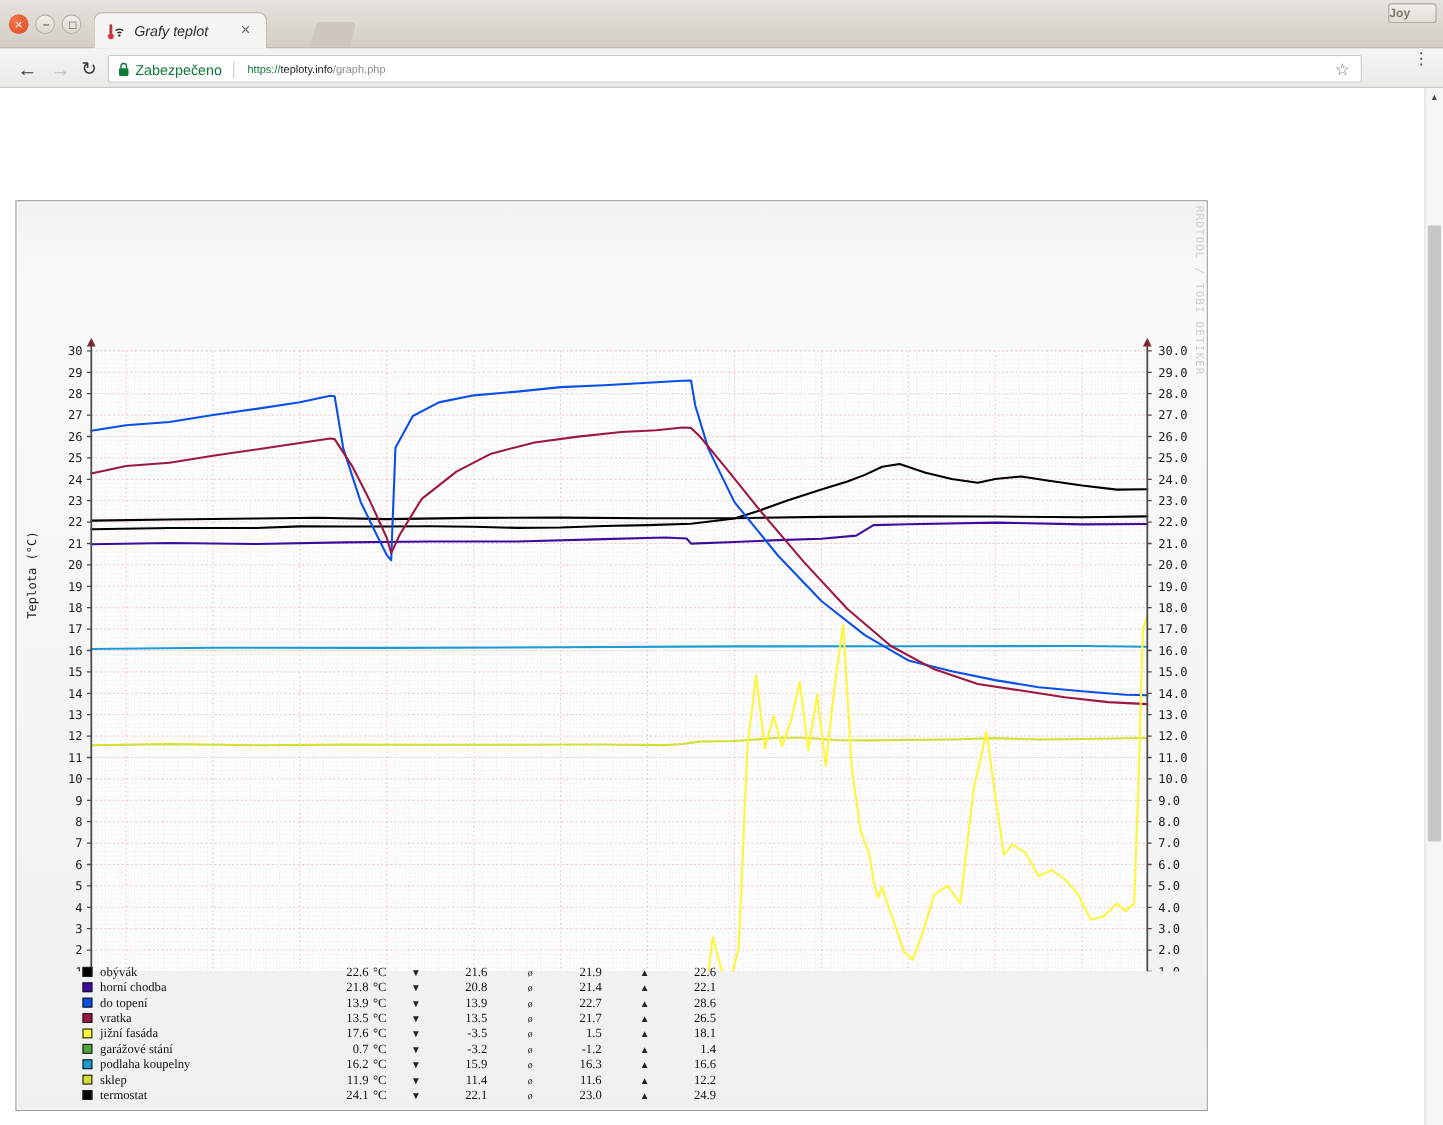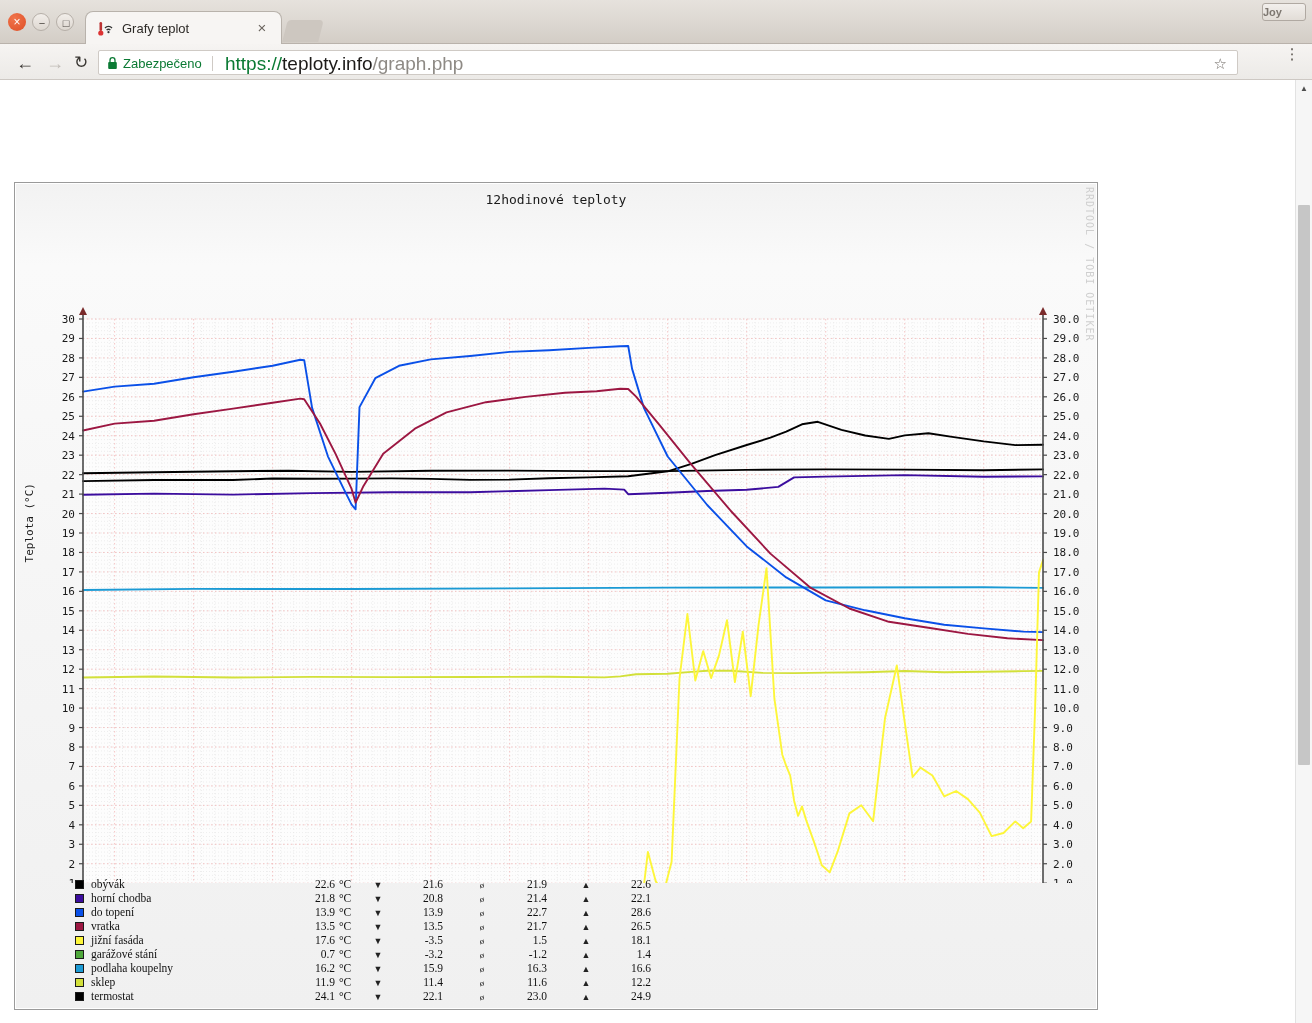--- a/index.html
+++ b/index.html
@@ -32,24 +32,25 @@
     line-height: 18px; text-align: center;
     font-size: 11px; color: #4a4540;
   }
   #btn-close { left: 8px; background: radial-gradient(circle at 35% 30%, #f0744b, #df4f26); }
   #btn-close .glyph { color: #ffffff; font-size: 12px; }
   #btn-min { left: 32px; background: linear-gradient(to bottom,#f2eeea,#ddd7d0); border: 1px solid #b6afa8; }
   #btn-max { left: 56px; background: linear-gradient(to bottom,#f2eeea,#ddd7d0); border: 1px solid #b6afa8; }
 
   #tab {
     position: absolute; left: 85px; top: 11px;
-    width: 197px; height: 33px;
+    width: 158px; height: 33px;
     background: #f7f5f3;
     border: 1px solid #b8b2ab; border-bottom: none;
     border-radius: 8px 8px 0 0;
+    font-style: italic;
   }
   #tab-favicon {
     position: absolute; left: 11px; top: 8px; width: 18px; height: 18px;
   }
   #tab-title {
     position: absolute; left: 36px; top: 8px;
     font-size: 13px; color: #2d2a27; line-height: 18px;
     white-space: nowrap; overflow: hidden; width: 120px;
   }
   #tab-close {
@@ -99,21 +100,21 @@
   #secure-text {
     position: absolute; left: 24px; top: 4px;
     font-size: 13px; color: #0b7a34; line-height: 17px; text-align: right;
   }
   #omni-sep {
     position: absolute; left: 113px; top: 5px;
     width: 1px; height: 15px; background: #cfcac5;
   }
   #url {
     position: absolute; left: 126px; top: 4px;
-    font-size: 19px; line-height: 17px; white-space: nowrap;
+    font-size: 10px; line-height: 17px; white-space: nowrap;
   }
   .url-scheme { color: #0b7a34; }
   .url-host { color: #1d1b19; }
   .url-path { color: #8e8a85; }
   #star-icon {
     position: absolute; right: 10px; top: 4px;
     font-size: 15px; color: #6f6a65; line-height: 17px;
   }
   #menu-dots {
     position: absolute; right: 10px; top: 6px;
@@ -243,21 +244,20 @@
       <div id="omni-sep"></div>
       <div id="url"><span class="url-scheme">https://</span><span class="url-host">teploty.info</span><span class="url-path">/graph.php</span></div>
       <div id="star-icon">☆</div>
     </div>
     <div id="menu-dots">⋮</div>
   </div>
 
   <div id="viewport">
 
     <div class="graph-card" id="graph1">
-      <div class="graph-title">12hodinové teploty</div>
       <div class="watermark">RRDTOOL / TOBI OETIKER</div>
       <div class="ylabel">Teplota (°C)</div>
       <svg class="plot-svg" id="plot1" width="1084" height="700">
           <rect x="68" y="136" width="960" height="642" fill="#fdfdfd"></rect>
           <g>
             <line x1="68" y1="778" x2="1028" y2="778" stroke="#e3e3e3" stroke-width="0.6" stroke-dasharray="1 2"></line>
             <line x1="68" y1="774.1090909090909" x2="1028" y2="774.1090909090909" stroke="#e3e3e3" stroke-width="0.6" stroke-dasharray="1 2"></line>
             <line x1="68" y1="770.2181818181818" x2="1028" y2="770.2181818181818" stroke="#e3e3e3" stroke-width="0.6" stroke-dasharray="1 2"></line>
             <line x1="68" y1="766.3272727272728" x2="1028" y2="766.3272727272728" stroke="#e3e3e3" stroke-width="0.6" stroke-dasharray="1 2"></line>
             <line x1="68" y1="762.4363636363636" x2="1028" y2="762.4363636363636" stroke="#e3e3e3" stroke-width="0.6" stroke-dasharray="1 2"></line>

